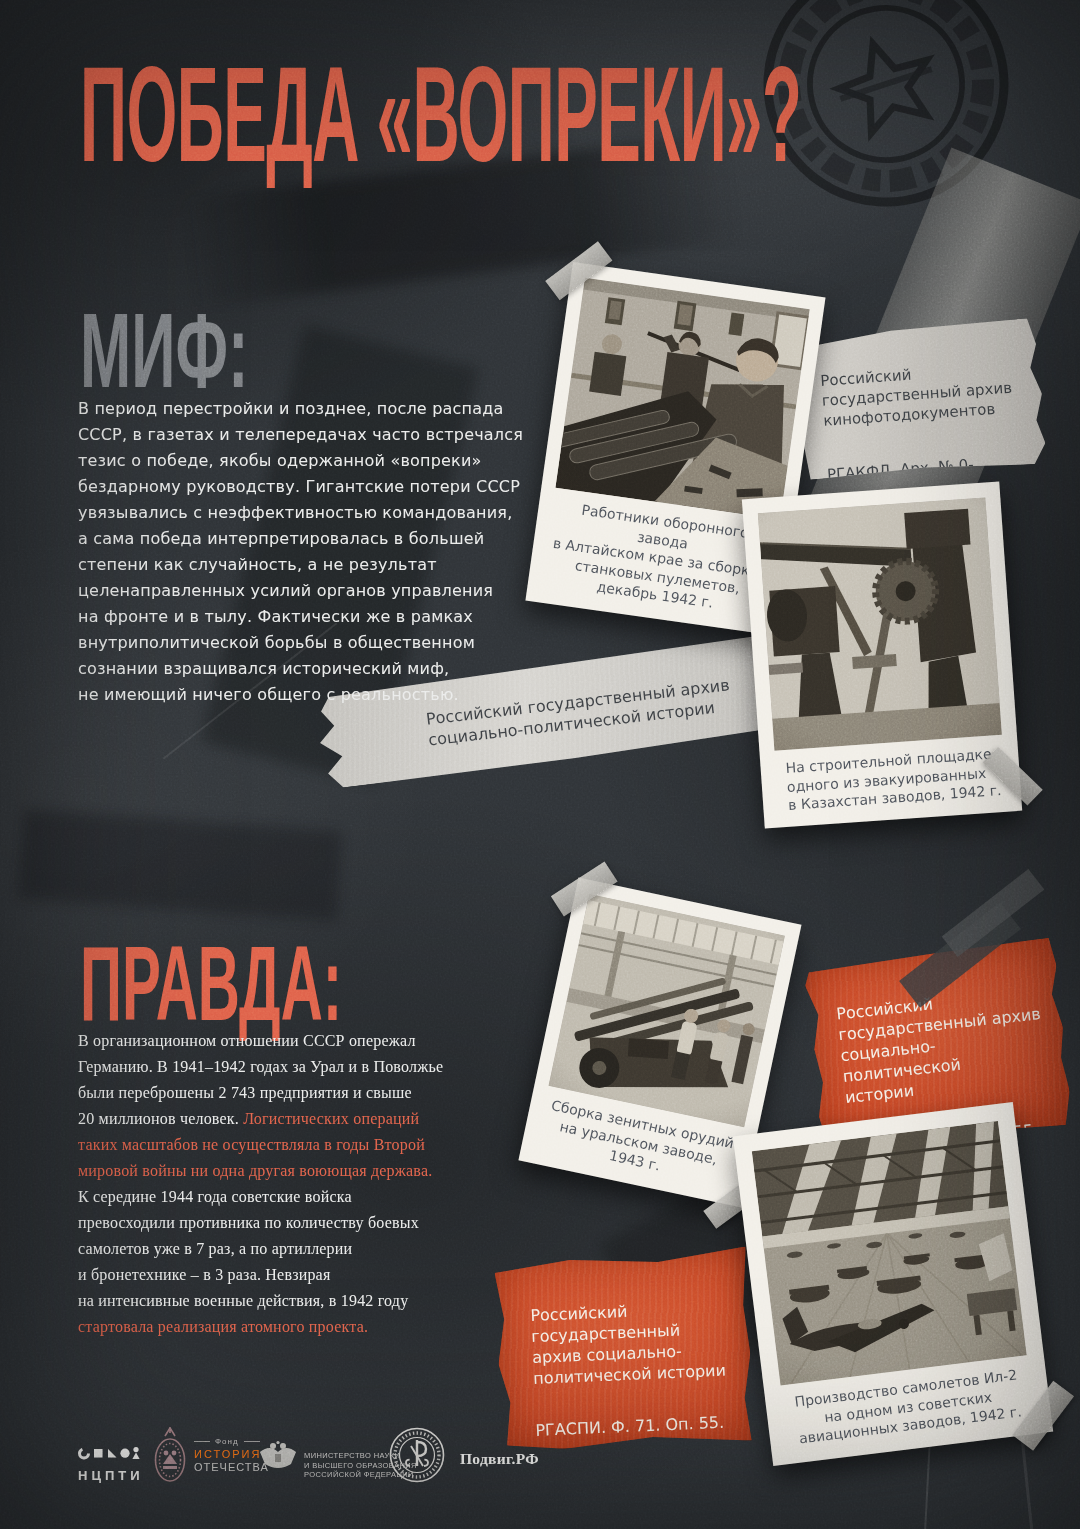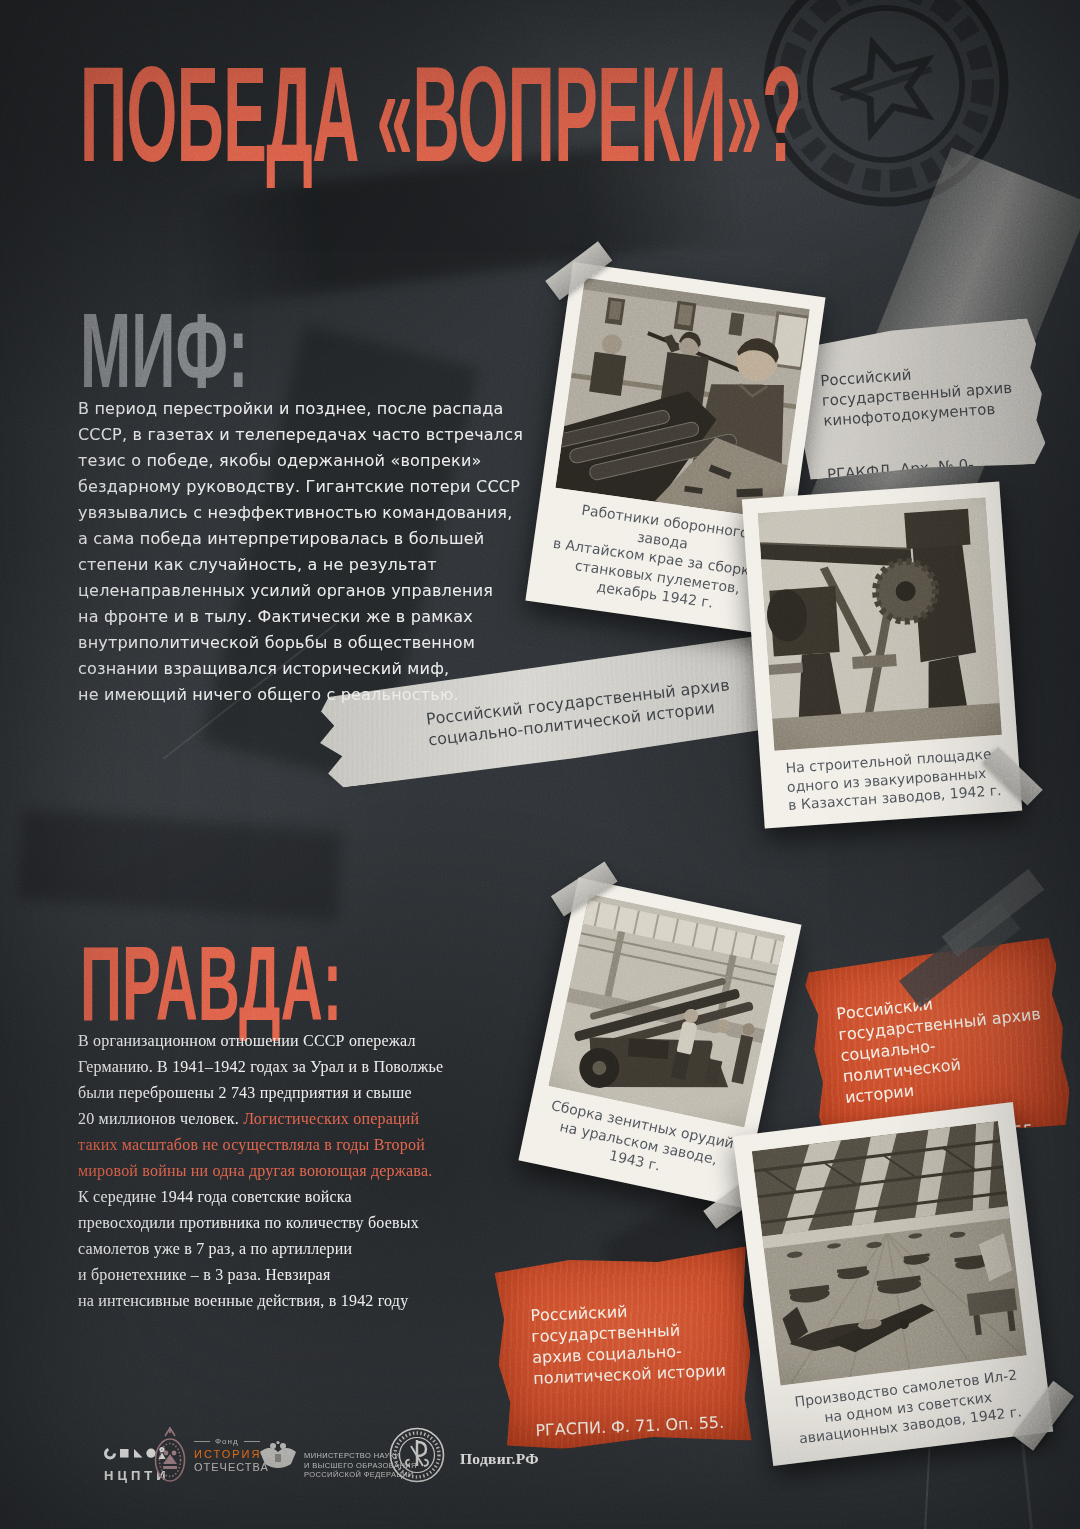--- a/index.html
+++ b/index.html
@@ -134,21 +134,21 @@
 Германию. В 1941–1942 годах за Урал и в Поволжье
 были переброшены 2 743 предприятия и свыше
 20 миллионов человек. </span><span class="hl">Логистических операций
 таких масштабов не осуществляла в годы Второй
 мировой войны ни одна другая воюющая держава.</span><span>
 К середине 1944 года советские войска
 превосходили противника по количеству боевых
 самолетов уже в 7 раз, а по артиллерии
 и бронетехнике – в 3 раза. Невзирая
 на интенсивные военные действия, в 1942 году
-</span></div>
+</span><span class="hl">стартовала реализация атомного проекта.</span></div>
 
   <div class="scrap paper-grey" style="left:798px;top:326px;width:244px;height:146px;transform:rotate(-4deg);padding:18px 16px 0 24px;box-sizing:border-box;">
     <span class="org">Российский
 государственный архив
 кинофотодокументов</span>
     <span class="ref">РГАКФД. Арх. № 0-154812.
 Фотограф Неграш.</span>
   </div>
 
   <div class="scrap tape-grey" style="left:318px;top:660px;width:458px;height:104px;transform:rotate(-6.5deg);padding:14px 10px 0 108px;box-sizing:border-box;">
@@ -338,21 +338,21 @@
       </svg>
     </div>
     <figcaption class="caption">Производство самолетов Ил-2
 на одном из советских
 авиационных заводов, 1942 г.</figcaption>
     <span class="corner-tape" style="right:-26px;bottom:4px;width:68px;height:26px;transform:rotate(-46deg);"></span>
   </figure>
 
   <div class="footer">
 
-    <div class="footer-item" style="left:78px;top:26px;margin-left:26px;">
+    <div class="footer-item" style="left:78px;top:26px;">
       <svg width="64" height="15" viewBox="0 0 64 15">
         <g fill="#efefed">
           <circle cx="6" cy="7.5" r="4.5" fill="none" stroke="#efefed" stroke-width="3" stroke-dasharray="19 9"></circle>
           <rect x="16" y="3" width="8.5" height="8.5"></rect>
           <path d="M30 3 L38.5 11.5 L30 11.5 Z"></path>
           <circle cx="47" cy="7.2" r="4.6"></circle>
           <circle cx="58" cy="3.6" r="2.6"></circle>
             <path d="M54.4 13 L58 6.4 L61.6 13 Z"></path>
         </g>
       </svg>

